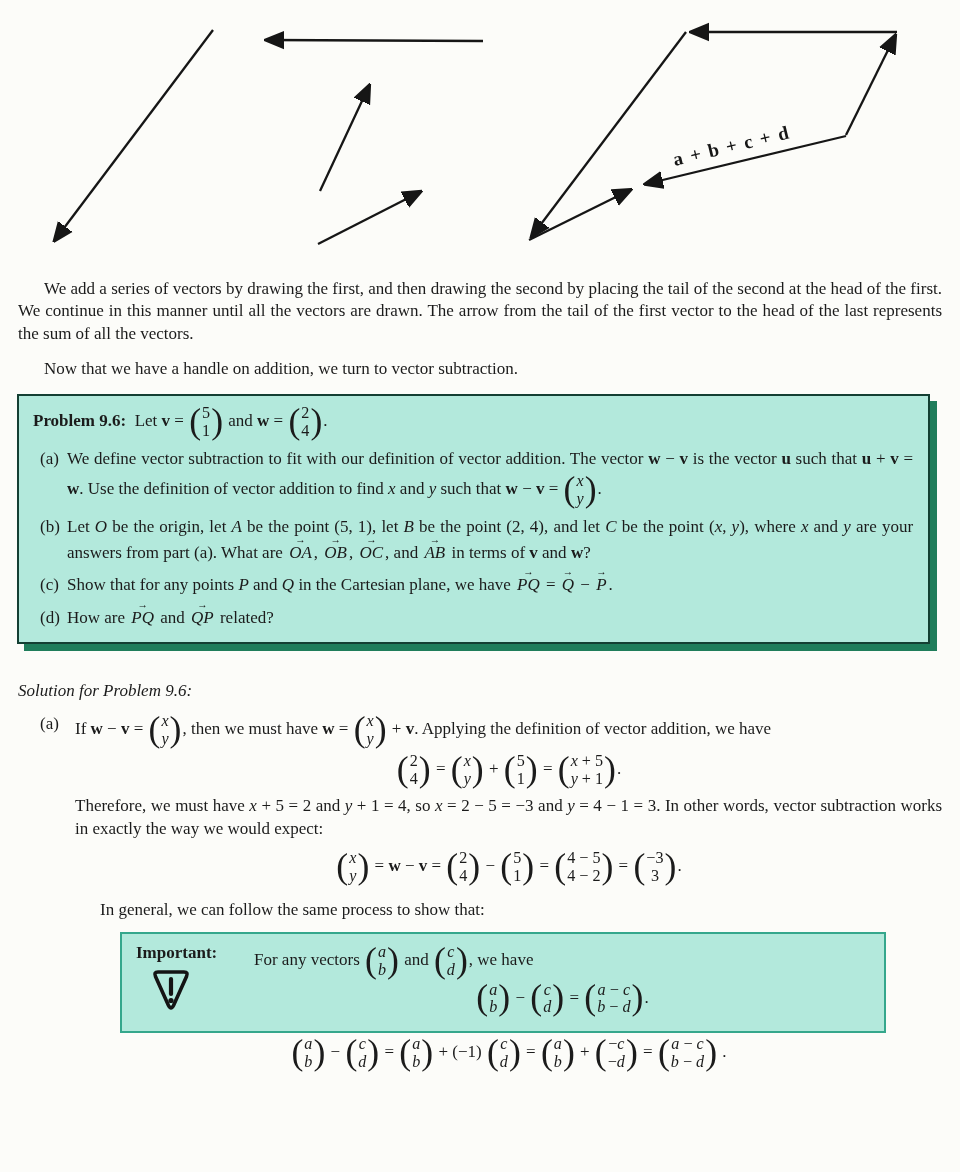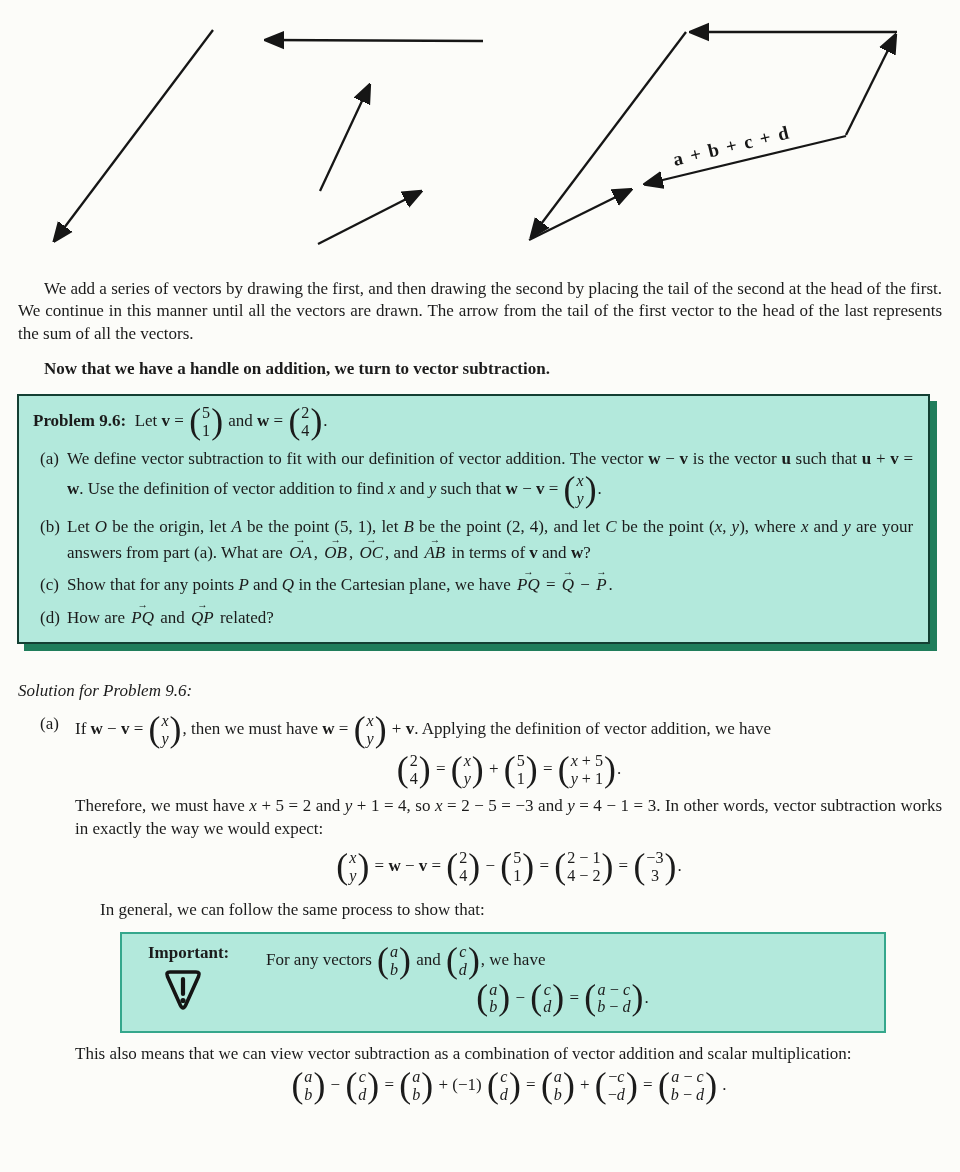--- a/index.html
+++ b/index.html
@@ -2,21 +2,21 @@
 <html><head>
 <meta charset="utf-8">
 <style>
   html,body{margin:0;padding:0;}
   body{width:960px;height:1172px;background:#fcfcf9;font-family:"Liberation Serif",serif;
        font-size:17px;color:#1b1b1b;}
   .page{position:relative;width:960px;height:1172px;overflow:hidden;}
   .fig{display:block;}
   .fig line, .fig path{stroke:#161616;}
   .para{margin:16px 18px 0;text-align:justify;text-indent:26px;line-height:1.32;}
-  .para.second{margin-top:13px;font-weight:bold;}
+  .para.second{margin-top:13px;}
 
   
   .vec{display:inline-flex;align-items:center;vertical-align:middle;line-height:1;margin:0 1px;}
   .vec .p{font-size:2.1em;line-height:0.95;font-weight:400;}
   .vec .col{display:inline-flex;flex-direction:column;align-items:center;line-height:1.1;
             font-size:0.95em;padding:0 1px;white-space:nowrap;}
   
   .oa{font-style:italic;display:inline-block;position:relative;padding:0 2px;}
   .oa::before{content:"\2192";position:absolute;top:-0.78em;left:50%;transform:translateX(-50%);
               font-size:0.6em;font-style:normal;letter-spacing:0;}
@@ -30,21 +30,21 @@
 
   .sol-title{font-style:italic;margin:36px 18px 0;line-height:1.3;}
   .sol-a{display:flex;margin:10px 18px 0 40px;line-height:1.45;}
   .sol-a .plabel{width:35px;padding-left:0;}
   .eq{margin:4px 18px 0 75px;text-align:center;line-height:1.2;}
   .eq.eq2{margin-top:8px;}
   .block{margin:8px 18px 3px 75px;text-align:justify;line-height:1.35;}
   .ingeneral{margin:14px 18px 11px 100px;line-height:1.3;}
 
   .imp-box{margin:8px 0 0 120px;width:766px;background:#b3e9dc;border:2px solid #35a78c;
-           padding:9px 26px 13px;box-sizing:border-box;}
+           padding:9px 14px 13px;box-sizing:border-box;}
   .imp-row{display:flex;}
   .imp-left{width:118px;flex:none;}
   .imp-label{font-weight:bold;}
   .imp-icon{margin:4px 0 0 14px;}
   .imp-right{flex:1;line-height:1.3;}
   .imp-eq{text-align:center;margin-top:2px;line-height:1.2;}
 
   .closing{margin:10px 18px 0 75px;text-align:justify;line-height:1.35;}
   .eq.eq3{margin-top:2px;}
   b{font-weight:bold;} i{font-style:italic;}
@@ -188,21 +188,21 @@
       </span> − <span class="vec">
         <span class="p">(</span>
         <span class="col">
           <span>5</span>
           <span>1</span>
         </span>
         <span class="p">)</span>
       </span> = <span class="vec">
         <span class="p">(</span>
         <span class="col">
-          <span>2 − 1</span>
+          <span>4 − 5</span>
           <span>4 − 2</span>
         </span>
         <span class="p">)</span>
       </span> = <span class="vec">
         <span class="p">(</span>
         <span class="col">
           <span>−3</span>
           <span>3</span>
         </span>
         <span class="p">)</span>
@@ -255,21 +255,20 @@
               <span class="col">
                 <span><i>a</i> − <i>c</i></span>
                 <span><i>b</i> − <i>d</i></span>
               </span>
               <span class="p">)</span>
             </span>.</div>
       </div>
     </div>
   </div>
 
-  <div class="closing">This also means that we can view vector subtraction as a combination of vector addition and scalar multiplication:</div>
 
   <div class="eq eq3"><span class="vec">
         <span class="p">(</span>
         <span class="col">
           <span><i>a</i></span>
           <span><i>b</i></span>
         </span>
         <span class="p">)</span>
       </span> − <span class="vec">
         <span class="p">(</span>

